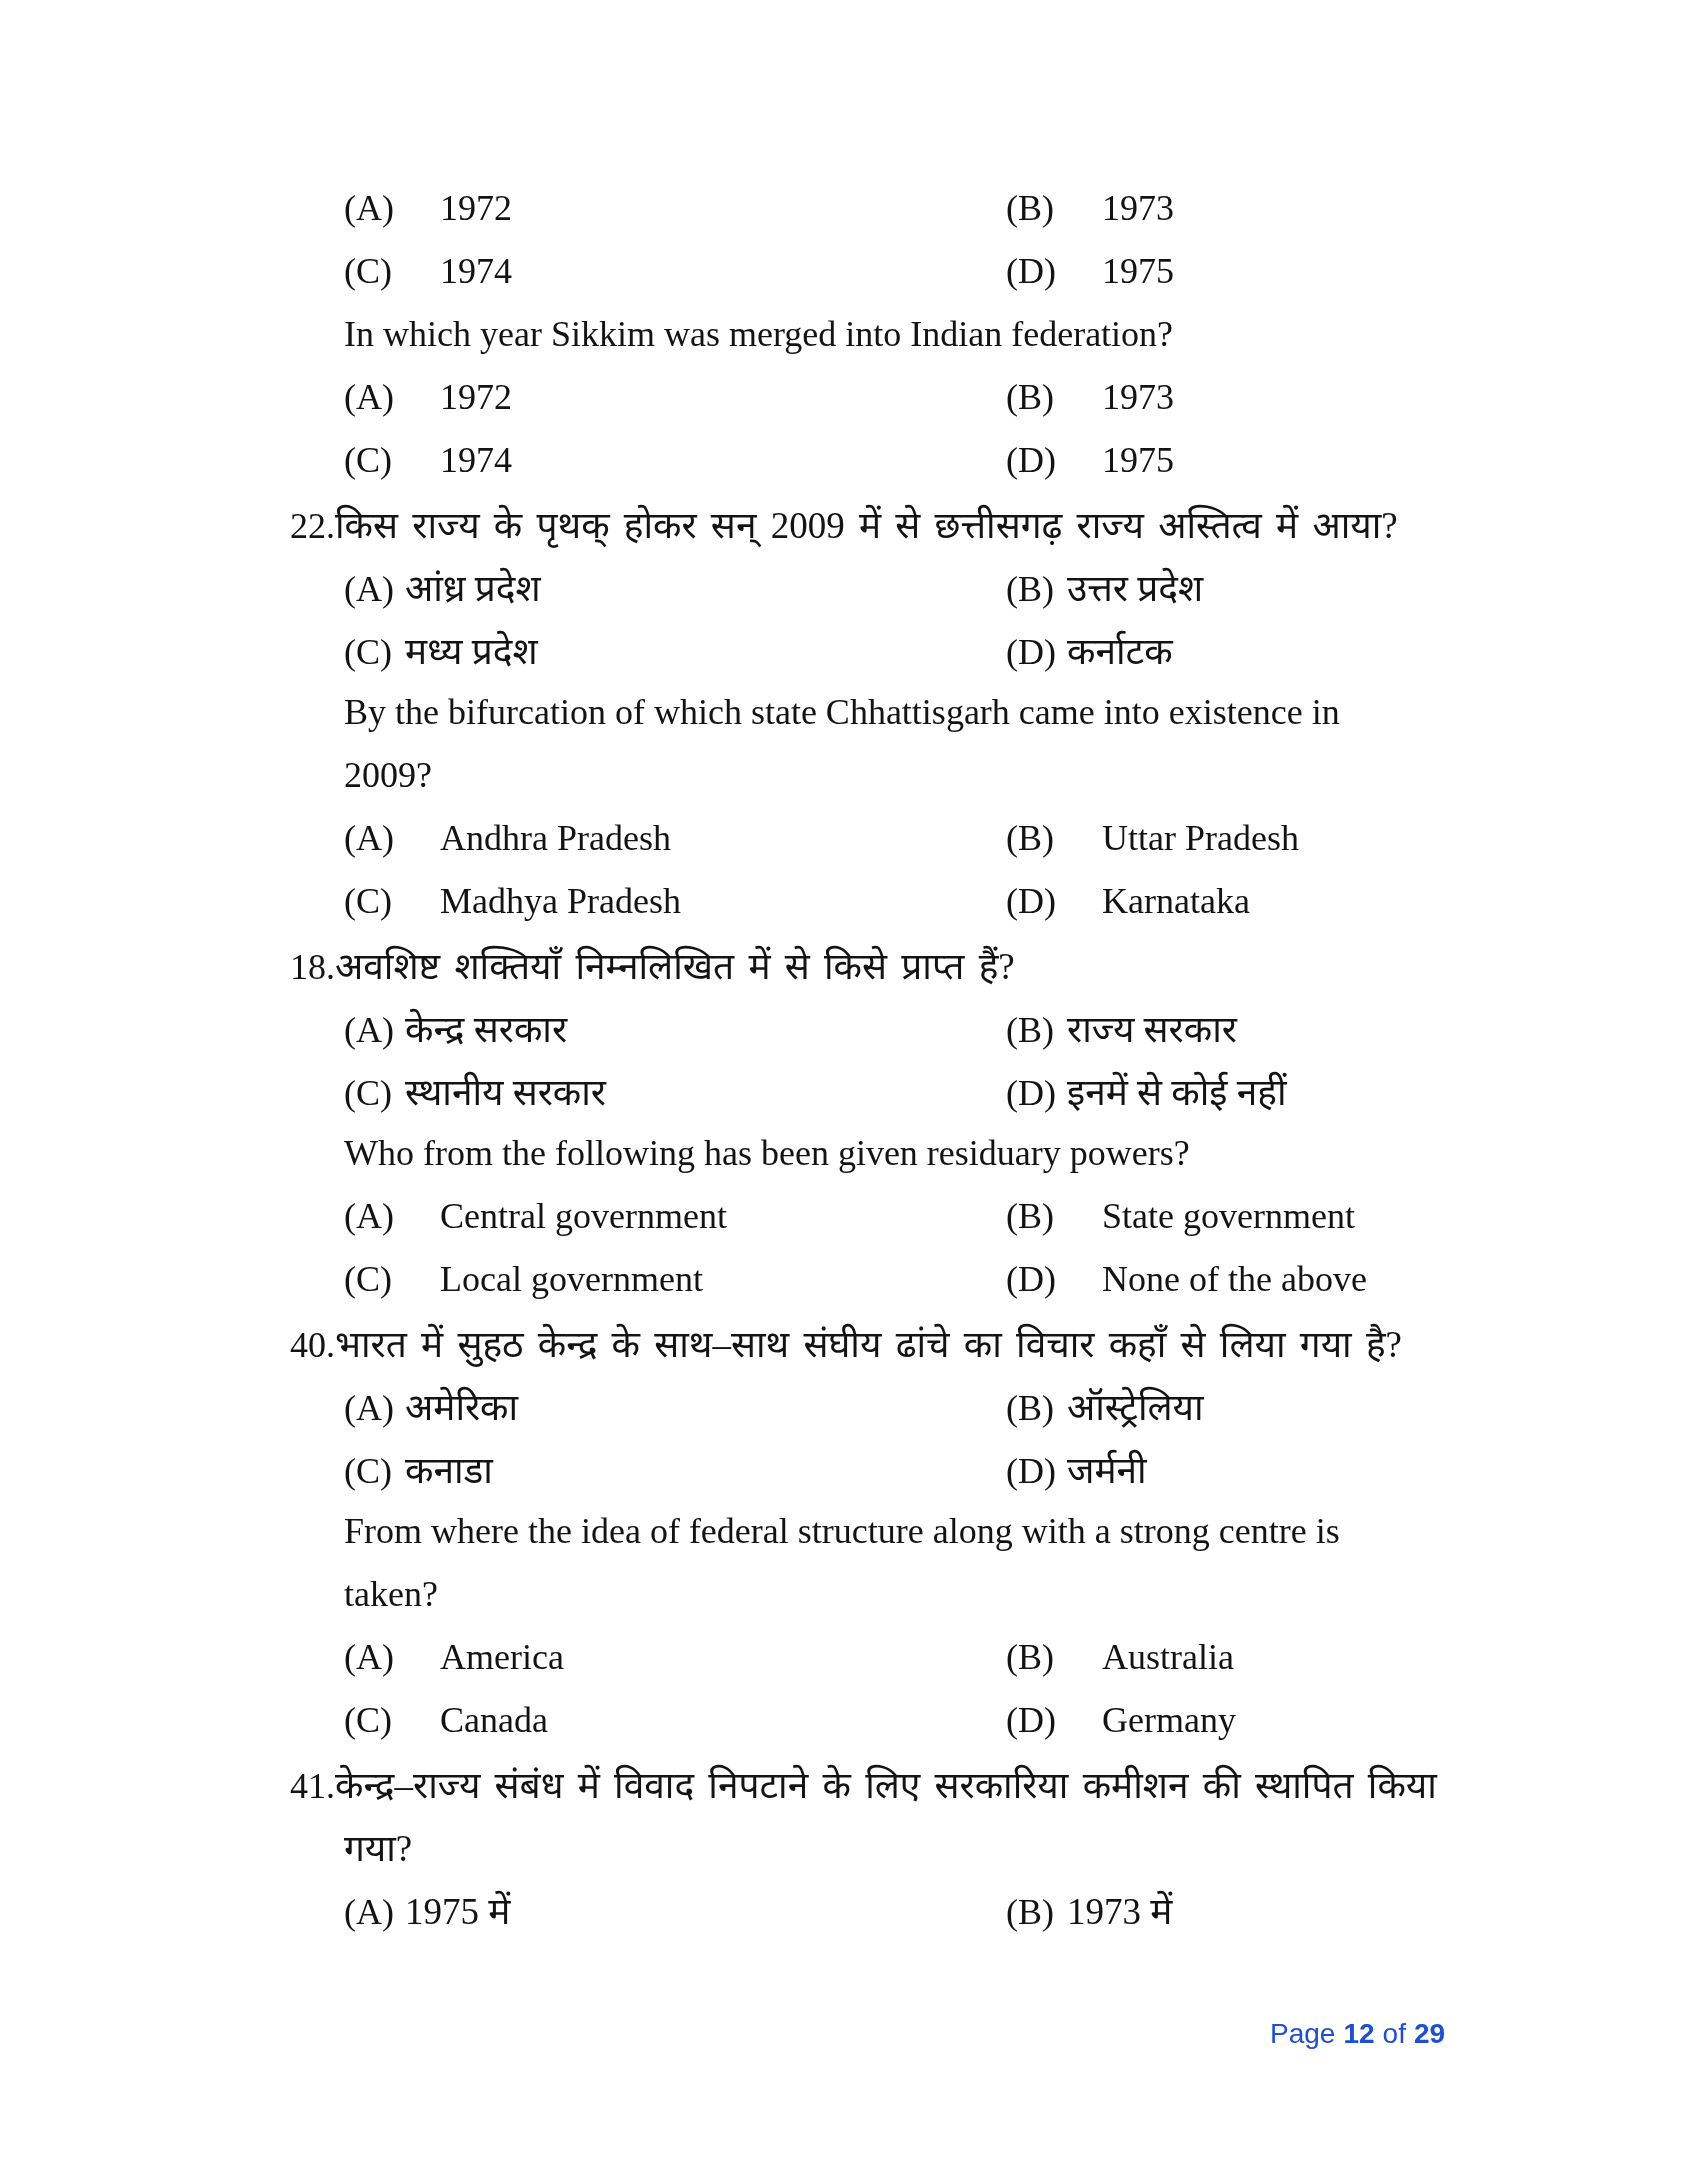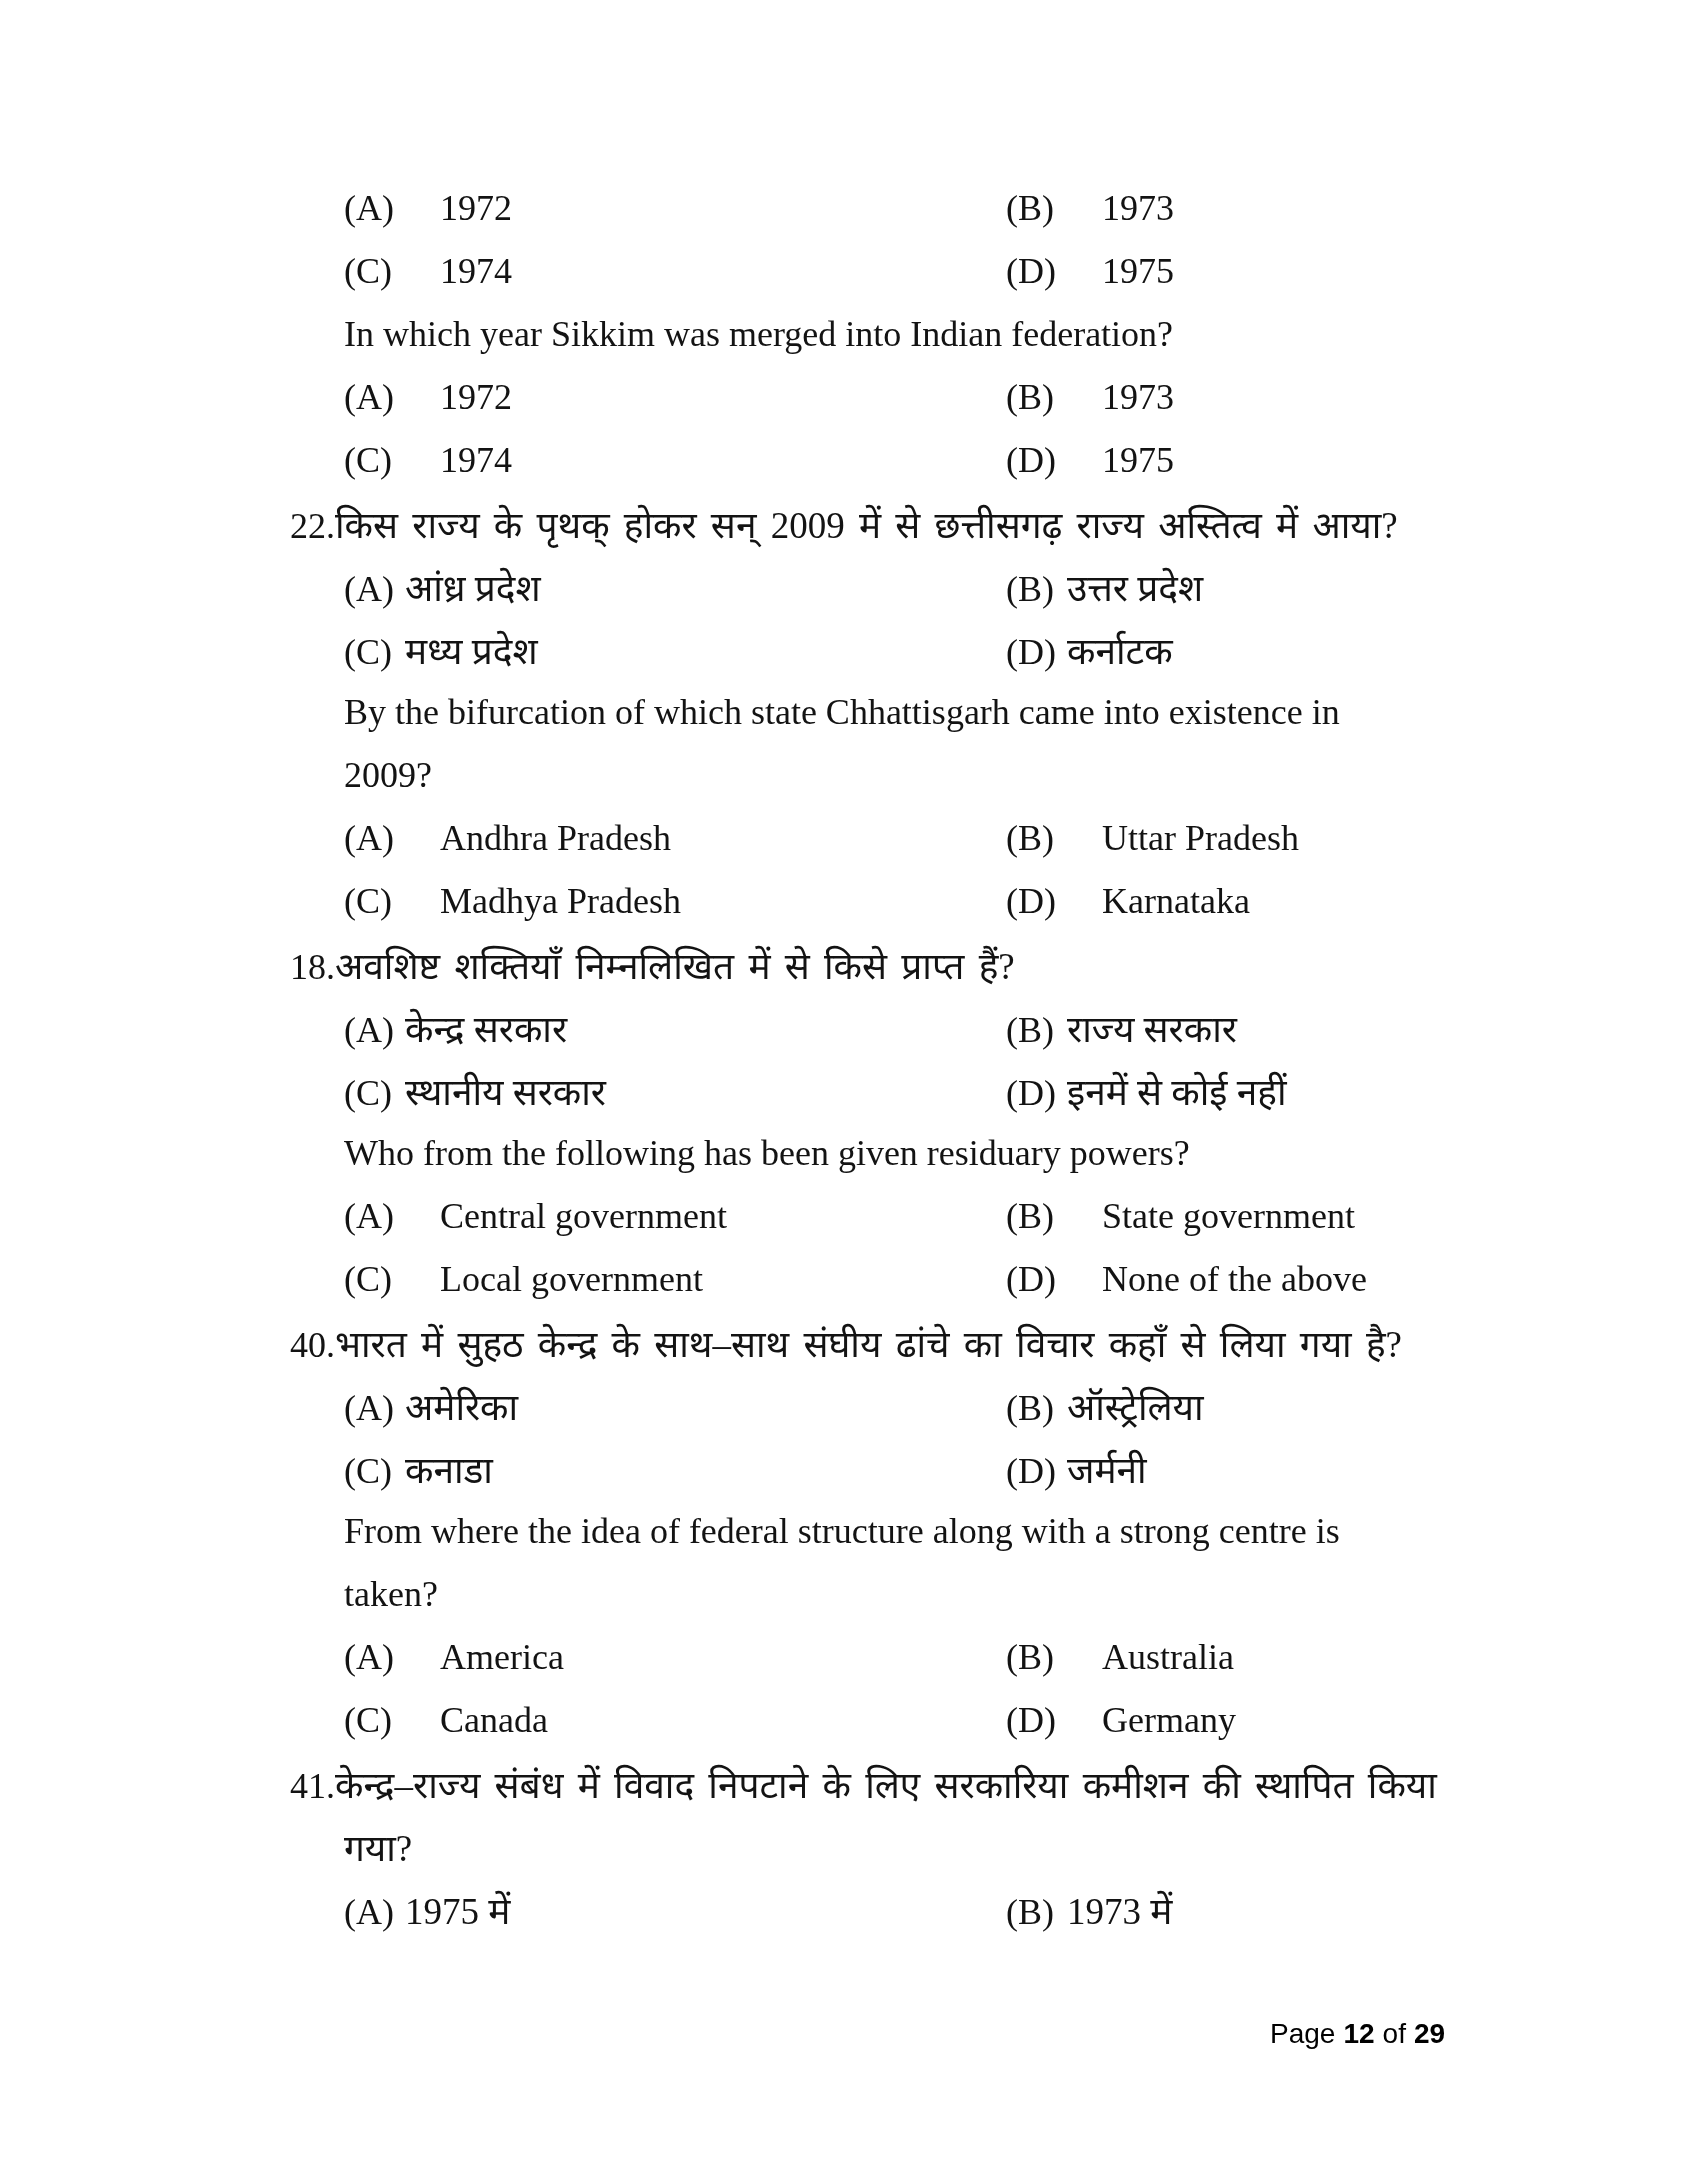--- a/index.html
+++ b/index.html
@@ -16,21 +16,21 @@
   .at-b   { left: 978px; margin-left: 28px; }
   .en   { font-size: 36px; }
   .hi   { font-size: 37px; }
   .hi-q { font-size: 37px; word-spacing: 5px; }
   .num  { font-size: 36px; }
   .lab-en { display: inline-block; width: 96px; font-size: 36px; }
   .lab-hi { display: inline-block; width: 61px; font-size: 36px; }
   .footer {
     position: absolute; top: 2018px; left: 1270px;
     font-family: "Liberation Sans", sans-serif;
-    font-size: 28px; color: #000000;
+    font-size: 28px; color: #1d4ed8;
   }
   .footer .w { margin-right: 8px; font-weight: 400; }
   .footer .n { margin-right: 8px; font-weight: 700; }
   .footer .n:last-child { margin-right: 0; }
 </style>
 </head>
 <body>
 
 <div class="page">
   <div class="content">

